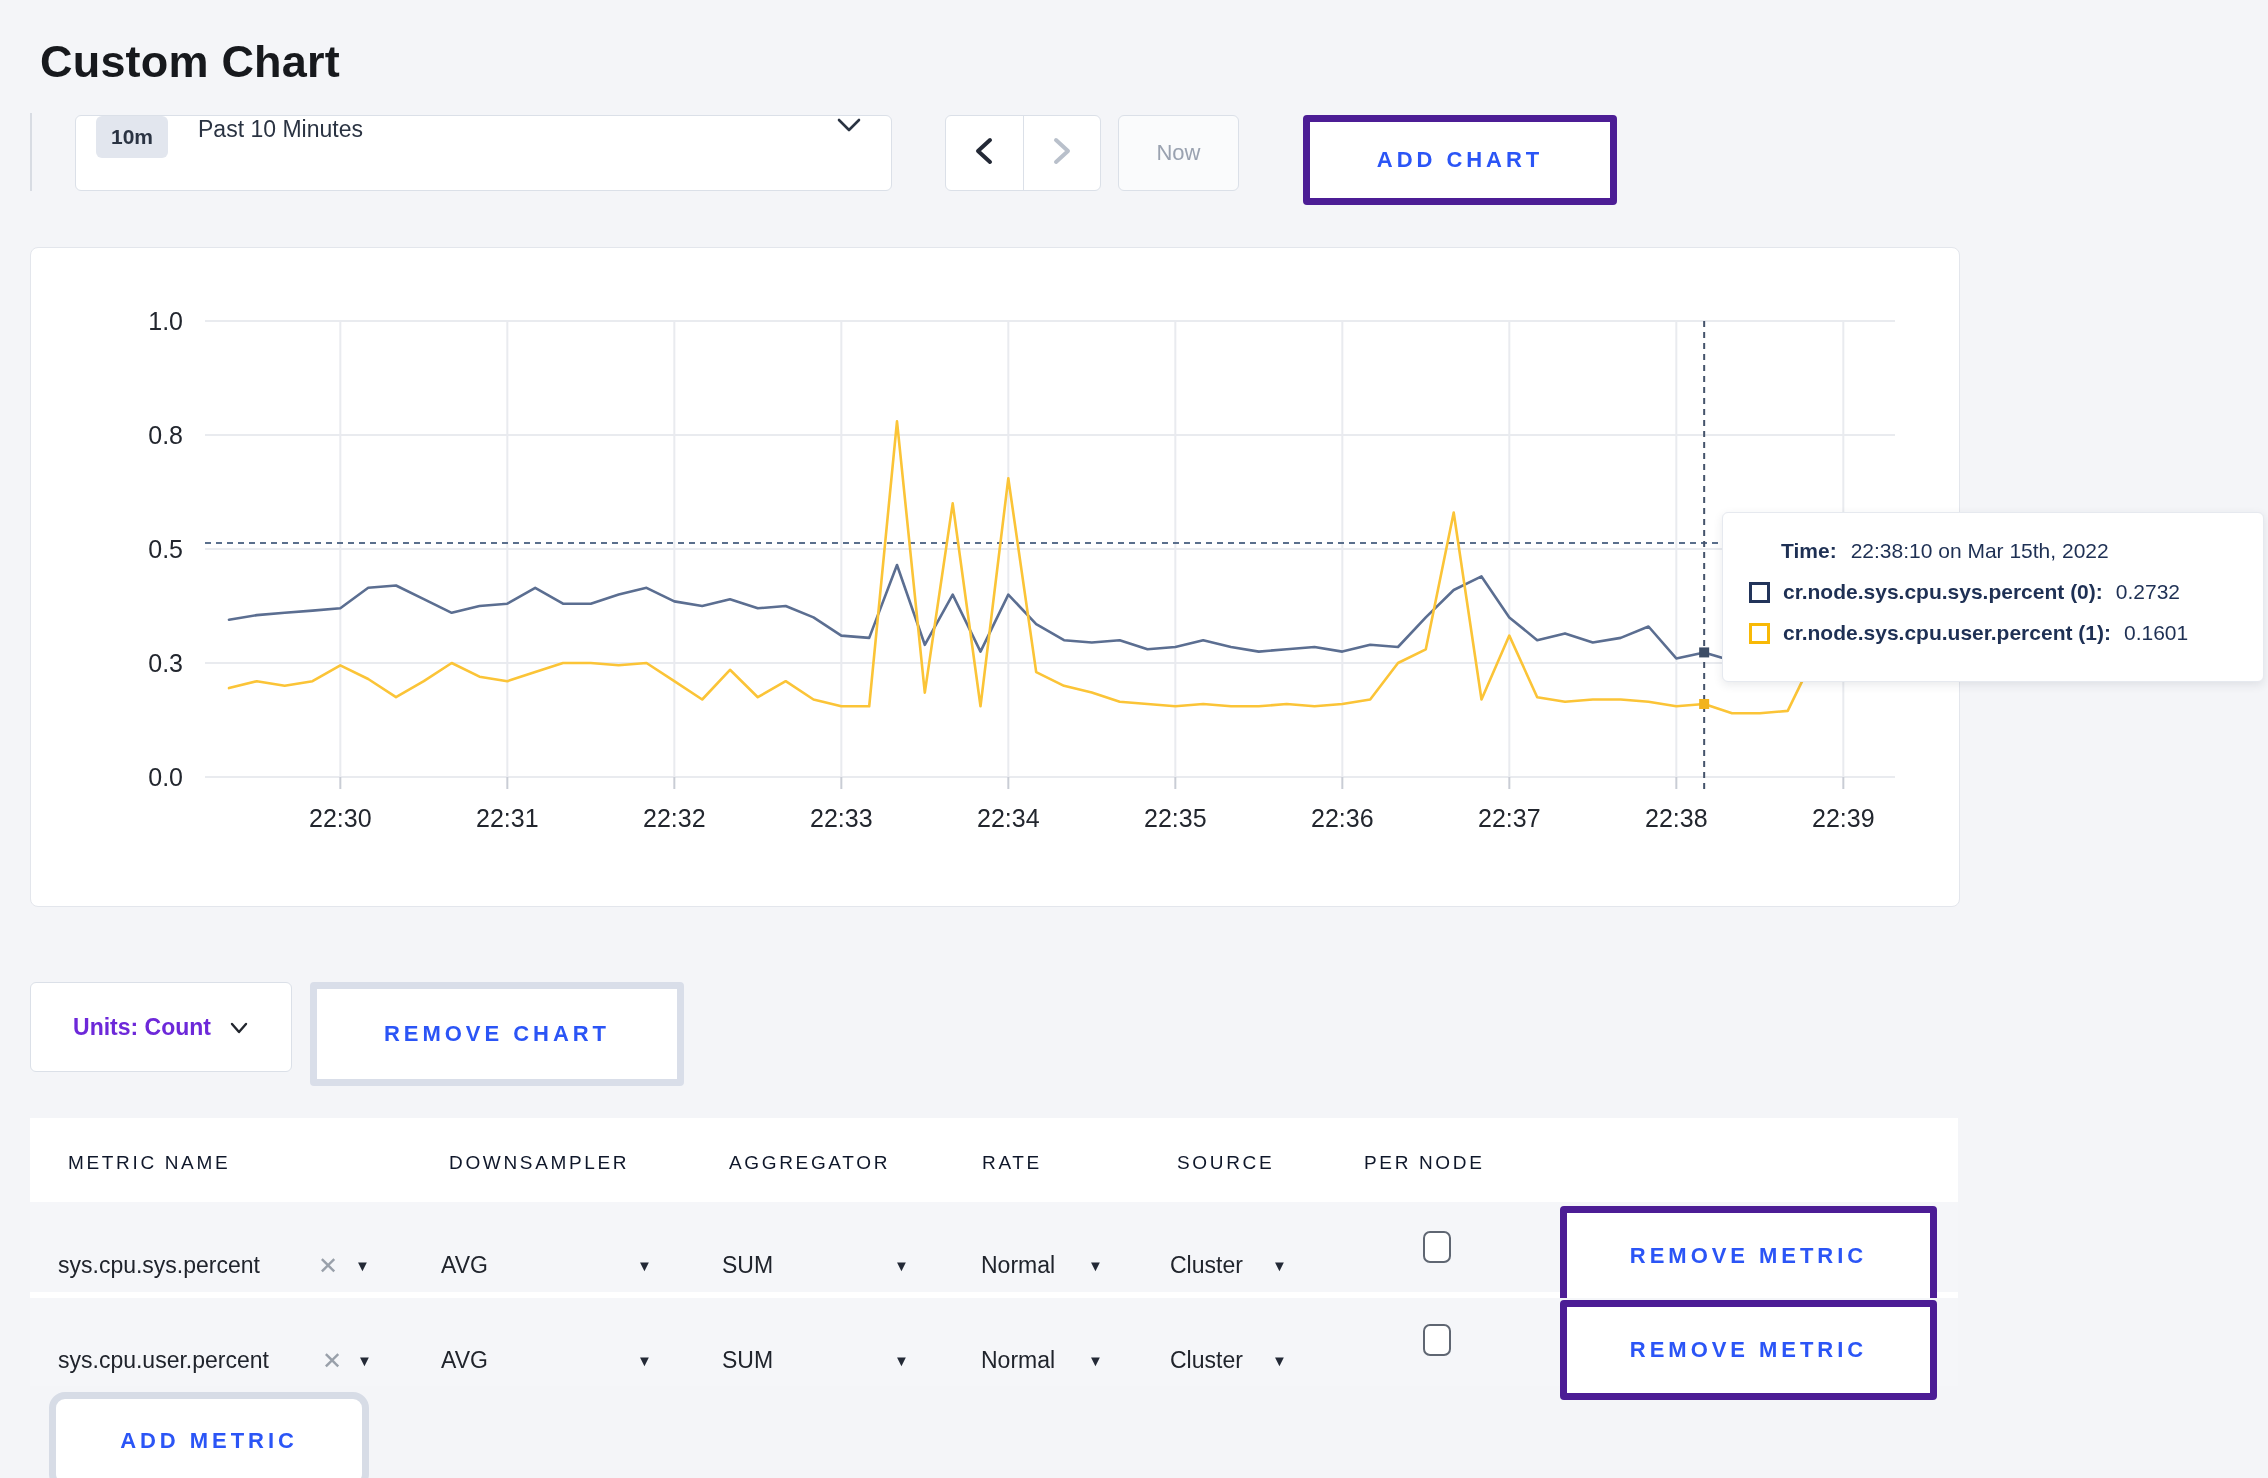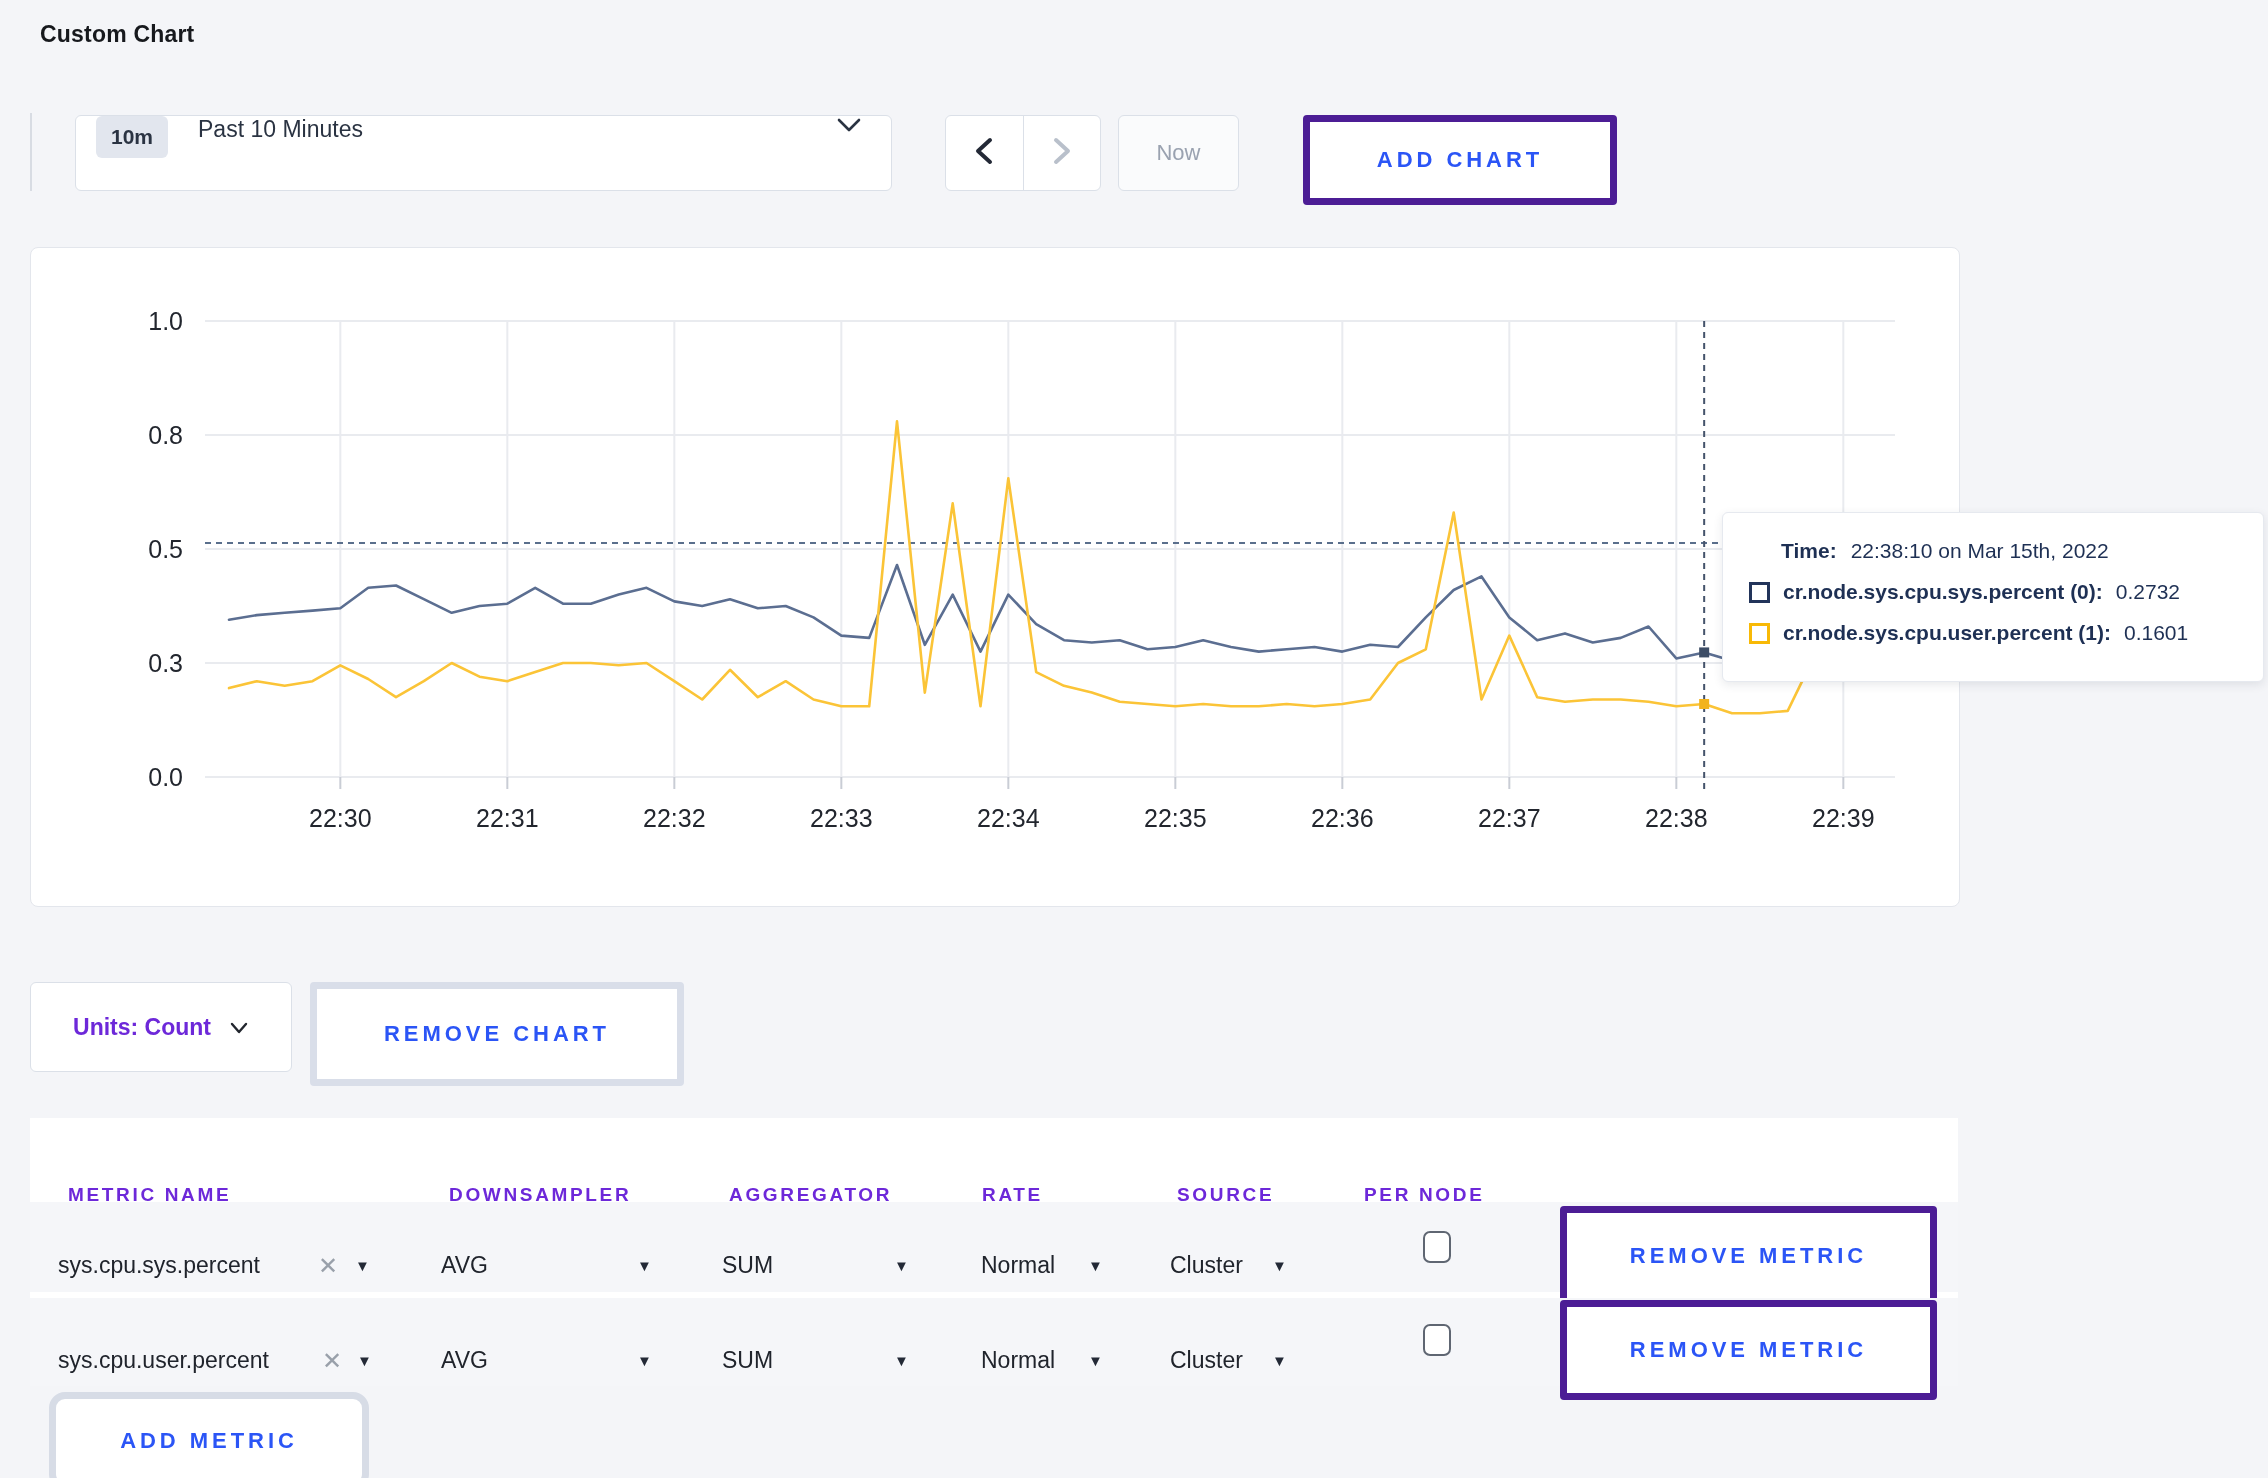--- a/index.html
+++ b/index.html
@@ -4,21 +4,21 @@
 <style>
   html,body{margin:0;padding:0;}
   body{
     width:2268px;height:1478px;position:relative;overflow:hidden;
     background:#f4f5f8;
     font-family:"Liberation Sans", sans-serif;
     color:#22262e;
   }
   .abs{position:absolute;}
   
-  .page-title{left:40px;top:6px;font-size:23px;font-weight:700;color:#17191d;letter-spacing:.2px;}
+  .page-title{left:40px;top:6px;font-size:45px;font-weight:700;color:#17191d;letter-spacing:.2px;}
   .left-rule{left:30px;top:113px;width:2px;height:78px;background:#d8dce3;}
   .btn{background:#fff;border:1px solid #dbe0e8;border-radius:6px;box-sizing:border-box;cursor:pointer;}
   .time-select{left:75px;top:115px;width:817px;height:76px;display:flex;align-items:flex-start;}
   .time-badge{margin-left:20px;background:#e2e6ee;border-radius:6px;padding:9px 15px;font-size:21px;font-weight:700;color:#2a3342;}
   .time-label{margin-left:30px;font-size:23px;color:#2a3342;}
   .time-chevron{margin-left:auto;margin-right:28px;}
   .nav-group{left:945px;top:115px;width:156px;height:76px;display:flex;}
   .nav-cell{flex:1;display:flex;align-items:center;justify-content:center;}
   .nav-cell.first{border-right:1px solid #dbe0e8;}
   .now-btn{left:1118px;top:115px;width:121px;height:76px;display:flex;align-items:center;justify-content:center;
@@ -37,21 +37,21 @@
   .tt-row{margin:17px 0 0 26px;display:flex;align-items:center;}
   .swatch{width:15px;height:15px;border:3px solid;margin-right:13px;flex:0 0 auto;background:#fff;}
   .tt-label{font-weight:700;}
   .tt-value{margin-left:13px;}
   
   .units-btn{left:30px;top:982px;width:262px;height:90px;display:flex;align-items:center;justify-content:center;gap:18px;
     font-size:23px;font-weight:700;color:#6d28d9;}
   .remove-chart{left:310px;top:982px;width:360px;height:90px;border-color:#d9dee9;}
   
   .table-card{left:30px;top:1118px;width:1928px;height:268px;background:#fff;}
-  .th{position:absolute;top:1184px;font-size:19px;font-weight:700;letter-spacing:.14em;color:#6d28d9;}
+  .th{position:absolute;top:1152px;font-size:19px;font-weight:400;letter-spacing:.14em;color:#0f172a;}
   .row-band{left:30px;width:1928px;background:#f5f6f9;}
   .cell{position:absolute;font-size:23px;color:#20242c;white-space:nowrap;margin-top:19px;}
   .x-icon{color:#99a0aa;font-size:24px;cursor:pointer;}
   .caret{color:#232936;font-size:15px;cursor:pointer;}
   .checkbox{position:absolute;width:28px;height:32px;border:2px solid #5f6672;border-radius:7px;background:#fff;cursor:pointer;box-sizing:border-box;}
   .remove-metric{width:377px;height:100px;left:1560px;}
   .add-metric{left:49px;top:1392px;width:306px;height:84px;border-radius:16px;}
 </style>
 </head>
 <body>

